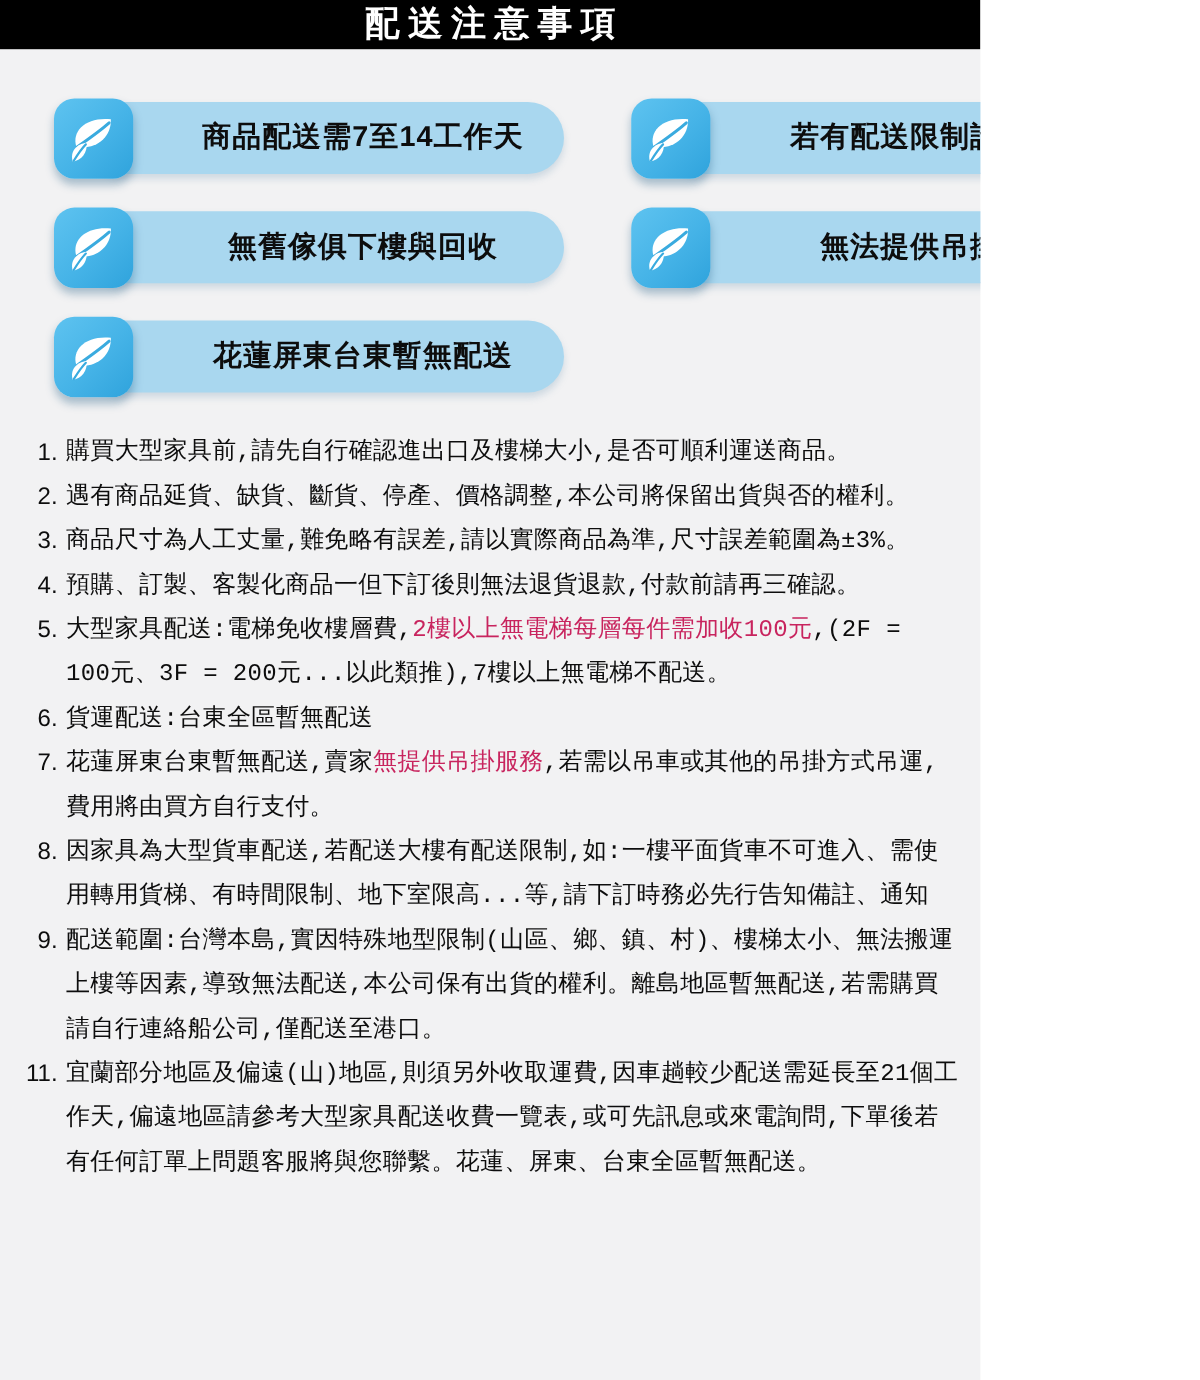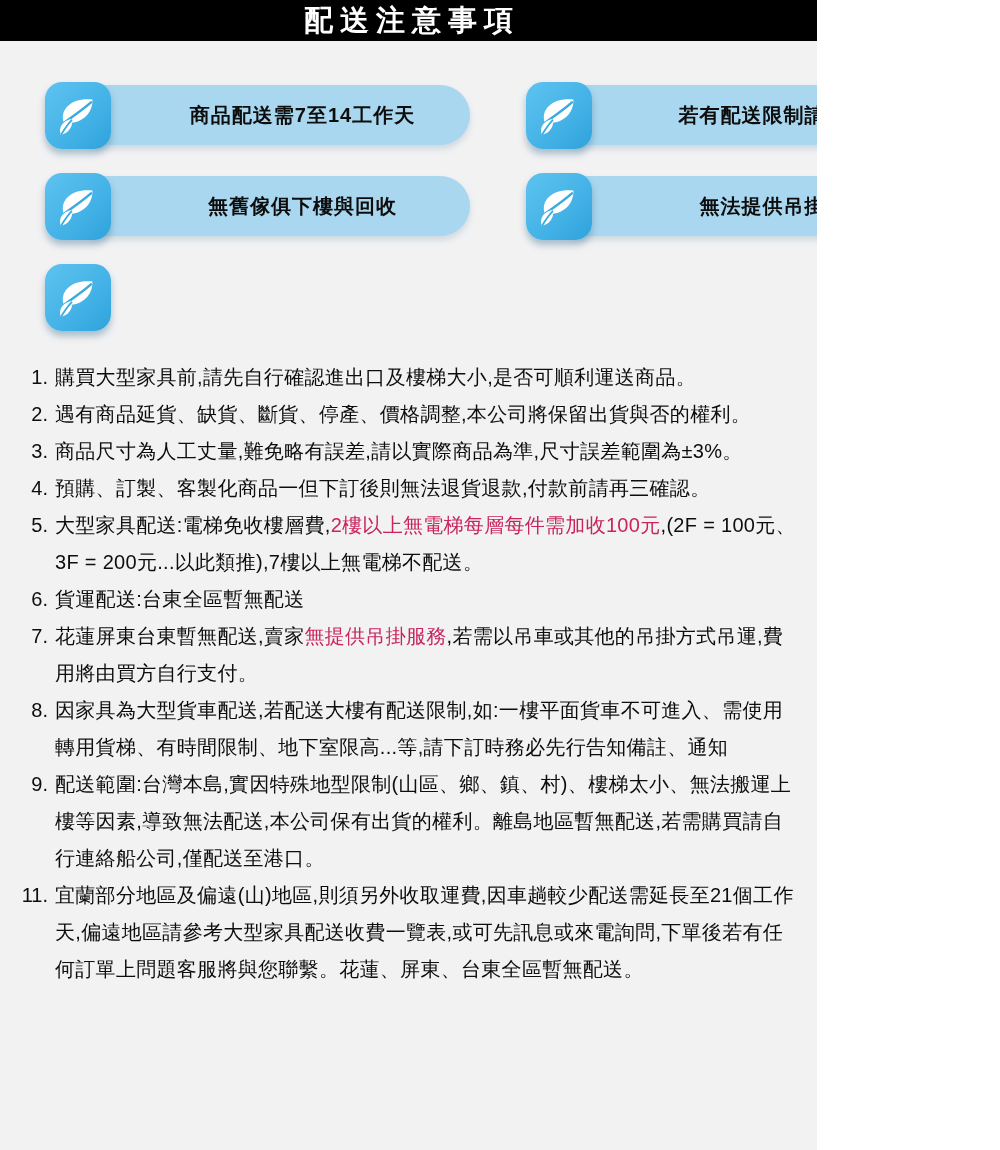--- a/index.html
+++ b/index.html
@@ -53,21 +53,21 @@
     position:absolute;
     left:28px;right:0;top:3px;
     height:60px;
     background:var(--pill-blue);
     border-radius:31px;
     box-shadow:0 4px 6px rgba(110,150,180,.28);
     display:flex;align-items:center;justify-content:center;
     padding-left:62px;
   }
   .badge .pill .label{
-    font-size:20px;font-weight:700;
+    font-size:24px;font-weight:700;
     color:var(--text-black);
     letter-spacing:1px;
     white-space:nowrap;
     line-height:1;
   }
   .badge .leaf-box{
     position:absolute;left:0;top:0;
     width:66px;height:67px;
     border-radius:17px;
     background:linear-gradient(135deg,var(--icon-blue-light) 0%,var(--icon-blue) 55%,var(--icon-blue-dark) 100%);
@@ -89,20 +89,21 @@
   }
   .notice-list .num{
     flex:none;
     width:36px;
     text-align:right;
     margin-right:7px;
   }
   .notice-list .txt{
     flex:1;
     letter-spacing:0.3px;
+    font-family:Liberation Mono, monospace;
   }
   .notice-list .txt .red{
     color:var(--highlight-red);
   }
 </style>
 </head>
 <body>
 
 <div class="page">
 
@@ -162,20 +163,23 @@
         <path d="M12 41 C6 22 24 6 52 9 C53 30 34 45 12 41 Z" fill="#ffffff"></path>
         <path d="M13 41 C27 31 40 22 50 13" stroke="#3aabdf" stroke-width="3.5" fill="none" stroke-linecap="round"></path>
         <path d="M8 58 C4 47 12 37 24 36 C25 48 18 56 8 58 Z" fill="#ffffff"></path>
         <path d="M9 57 C14 49 18 43 23 38" stroke="#3aabdf" stroke-width="2.5" fill="none" stroke-linecap="round"></path>
       </svg>
     </div>
   </div>
 
 
   <div class="badge">
+    <div class="pill">
+      <span class="label">花蓮屏東台東暫無配送</span>
+    </div>
     <div class="leaf-box">
       <svg width="46" height="46" viewBox="0 0 64 64" aria-hidden="true">
         <path d="M12 41 C6 22 24 6 52 9 C53 30 34 45 12 41 Z" fill="#ffffff"></path>
         <path d="M13 41 C27 31 40 22 50 13" stroke="#3aabdf" stroke-width="3.5" fill="none" stroke-linecap="round"></path>
         <path d="M8 58 C4 47 12 37 24 36 C25 48 18 56 8 58 Z" fill="#ffffff"></path>
         <path d="M9 57 C14 49 18 43 23 38" stroke="#3aabdf" stroke-width="2.5" fill="none" stroke-linecap="round"></path>
       </svg>
     </div>
   </div>
 </div>

